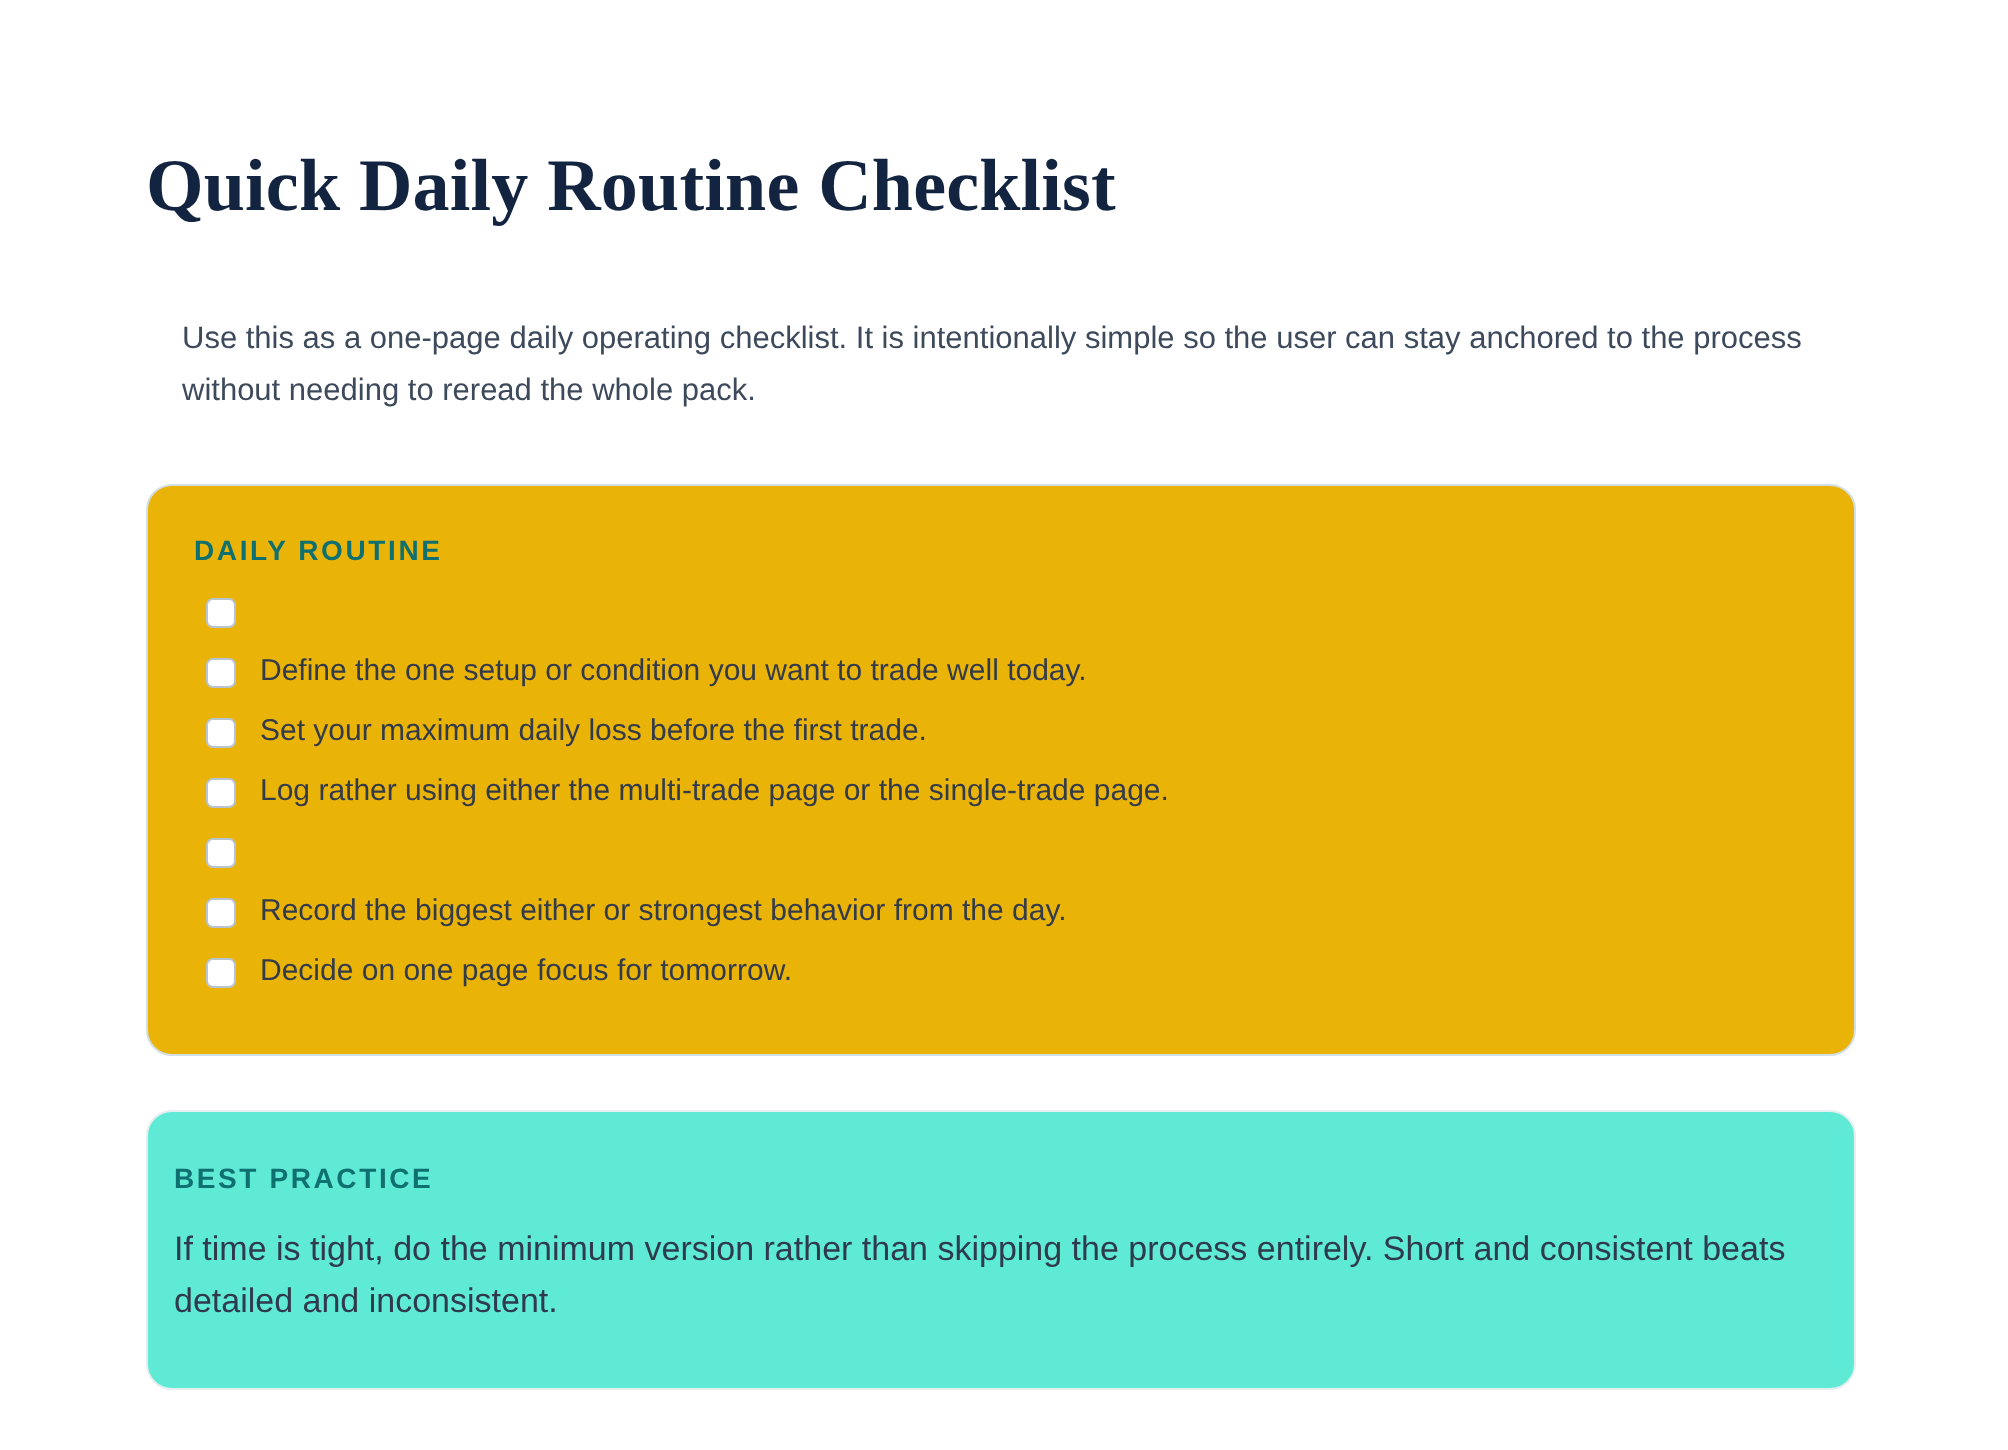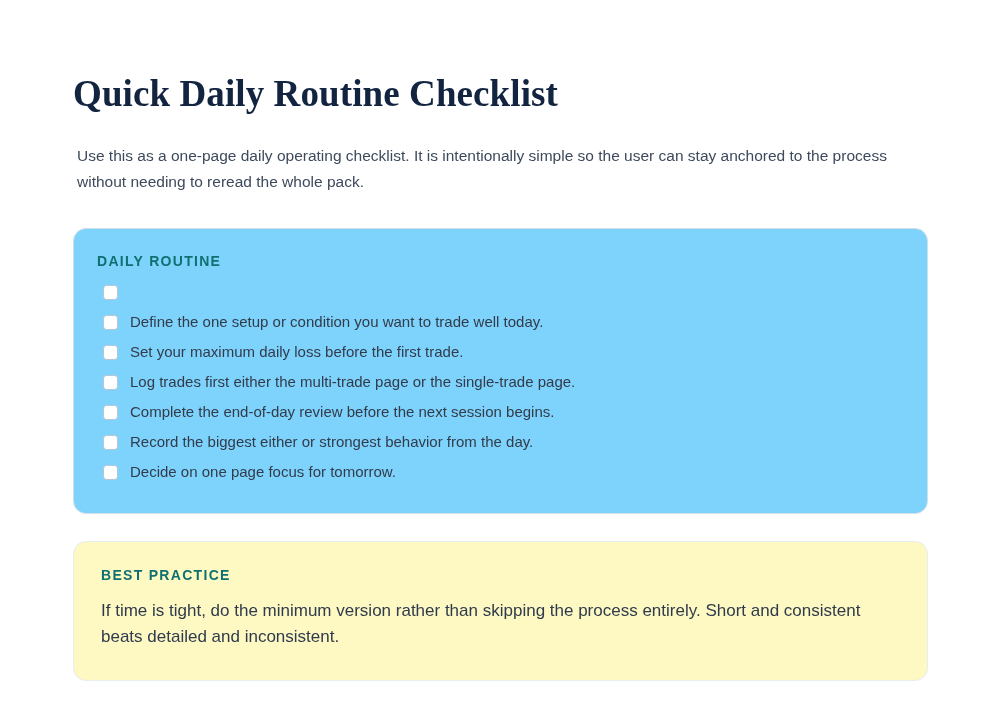--- a/index.html
+++ b/index.html
@@ -32,47 +32,47 @@
     font-size: 37px;
     font-weight: 700;
     color: #12243f;
     letter-spacing: 0.1px;
     margin: 0;
     padding-top: 72px;
     line-height: 1.18;
     white-space: nowrap;
   }
   .intro {
-    margin: 4px;
+    margin: 18px;
     padding-top: 23px;
     font-size: 15.5px;
     line-height: 26px;
     color: #3d4a5c;
     max-width: 848px;
   }
 
   
   .card {
     box-sizing: border-box;
     border-radius: 13px;
   }
   .card-outline {
     margin-top: 33px;
     width: 855px;
     border: 1px solid #d3dfe6;
-    background: #7dd3fc;
+    background: #eab308;
     padding: 23px 26px 26px 23px;
     min-height: 277px;
   }
   .card-tinted {
     margin-top: 27px;
     width: 855px;
     border: 1px solid #e6eef0;
-    background: #fef9c3;
-    padding: 24px 26px 30px 27px;
+    background: #5eead4;
+    padding: 24px 26px 30px 13px;
     min-height: 117px;
   }
   .card-heading {
     font-size: 14px;
     font-weight: 700;
     color: #107070;
     letter-spacing: 1.3px;
     text-transform: uppercase;
     margin: 0 0 6px 0;
     line-height: 1.4;
@@ -138,25 +138,24 @@
         <li class="check-row">
           <span class="checkbox"></span>
           <span class="check-label">Define the one setup or condition you want to trade well today.</span>
         </li>
         <li class="check-row">
           <span class="checkbox"></span>
           <span class="check-label">Set your maximum daily loss before the first trade.</span>
         </li>
         <li class="check-row">
           <span class="checkbox"></span>
-          <span class="check-label">Log trades first either the multi-trade page or the single-trade page.</span>
+          <span class="check-label">Log rather using either the multi-trade page or the single-trade page.</span>
         </li>
         <li class="check-row">
           <span class="checkbox"></span>
-          <span class="check-label">Complete the end-of-day review before the next session begins.</span>
         </li>
         <li class="check-row">
           <span class="checkbox"></span>
           <span class="check-label">Record the biggest either or strongest behavior from the day.</span>
         </li>
         <li class="check-row">
           <span class="checkbox"></span>
           <span class="check-label">Decide on one page focus for tomorrow.</span>
         </li>
       </ul>

